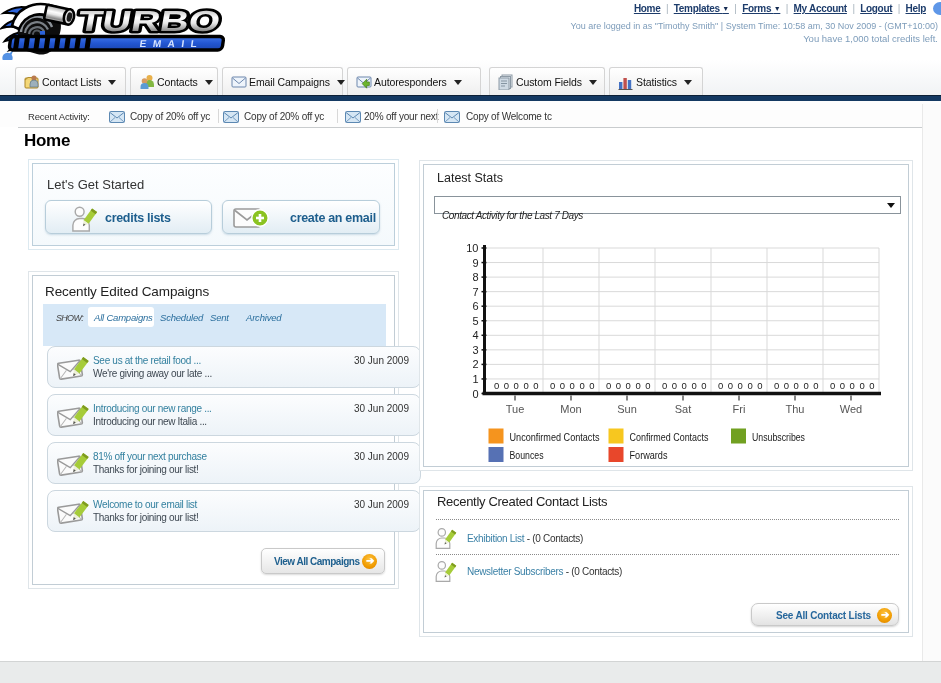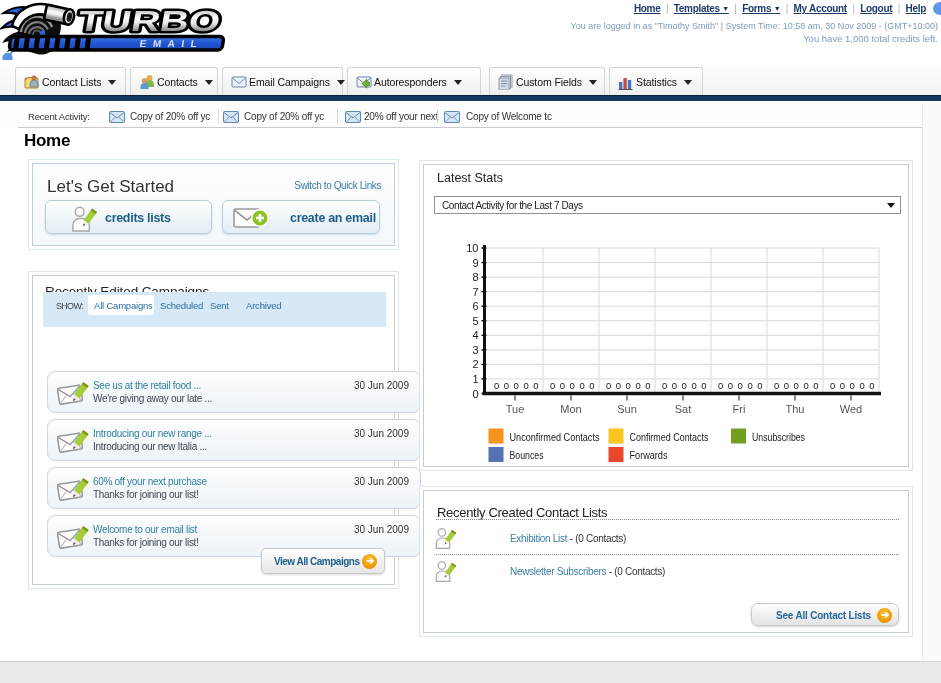--- a/index.html
+++ b/index.html
@@ -32,49 +32,49 @@
 
 
 #home { top:131px; left:24px; font-size:17px; font-weight:bold; color:#000; letter-spacing:-0.3px; }
 .panel { position:absolute; background:#fff; }
 .pouter { border:1px solid #dfe5e9; padding:3px; }
 .pinner { border:1px solid #c2cdd5; width:100%; height:100%; position:relative; background:#fff; }
 .blue .pouter, #box1 { border-color:#dce9f0; }
 .blue .pinner { border-color:#bccfdb; background:linear-gradient(#fdfeff,#f4f9fc); }
 
 
-#lgs-title { left:14px; top:13px; font-size:17px; color:#333; }
+#lgs-title { left:14px; top:13px; font-size:13px; color:#333; }
 #lgs-link { left:0; top:16px; width:348px; text-align:right; font-size:10px; color:#3d7ba3; letter-spacing:-0.4px; }
 .bigbtn { position:absolute; top:36px; height:34px; border:1px solid #b7cdda; border-radius:6px; background:linear-gradient(#ffffff,#e2edf4); box-shadow:0 1px 2px rgba(160,190,210,.5); }
 .bigbtn .btxt { position:absolute; top:10px; font-size:12.5px; font-weight:bold; color:#1d5e8d; white-space:nowrap; letter-spacing:-0.3px; }
 
 
 #rec-title { left:12px; top:8px; font-size:13.5px; color:#222; letter-spacing:-0.1px; }
-#showbar { position:absolute; left:10px; top:16px; width:343px; height:35px; background:#d7e8f7; }
+#showbar { position:absolute; left:10px; top:28px; width:343px; height:42px; background:#d7e8f7;font-style:italic; }
 #showbar .sl { position:absolute; top:9px; font-size:9px; color:#444; letter-spacing:-0.7px; }
 #showbar a { position:absolute; top:8px; font-size:9.5px; color:#2b6f9e; text-decoration:none; letter-spacing:-0.2px; }
 #showpill { position:absolute; left:45px; top:3px; width:66px; height:20px; background:#fff; border-radius:3px; }
-.camprow { position:absolute; left:14px; width:374px; height:42px; border:1px solid #ccd7df; border-radius:8px; background:linear-gradient(#fcfdfe,#edf3f8);margin-top:25px; }
+.camprow { position:absolute; left:14px; width:374px; height:42px; border:1px solid #ccd7df; border-radius:8px; background:linear-gradient(#fcfdfe,#edf3f8); }
 .camprow .ctitle { position:absolute; left:45px; top:8px; font-size:10px; color:#33809f; letter-spacing:-0.3px; }
 .camprow .csub { position:absolute; left:45px; top:20.5px; font-size:10px; color:#3e4852; letter-spacing:-0.3px; }
 .camprow .cdate { position:absolute; right:11px; top:8px; font-size:10px; color:#333; }
 .cico { position:absolute; left:9px; top:7px; width:34px; height:28px; }
 .viewbtn { position:absolute; height:26px; border:1px solid #c9c9c9; border-radius:5px; background:linear-gradient(#ffffff,#e6e6e6); box-shadow:0 1px 2px rgba(0,0,0,.15); font-size:10px; font-weight:bold; color:#20618f; letter-spacing:-0.3px; }
 
 
 #stats-title { left:13px; top:6px; font-size:12.5px; color:#222; }
 #statsel { position:absolute; left:10px; top:31px; width:467px; height:18px; border:1px solid #89939b; background:#fff; }
-#statsel .seltxt { position:absolute; left:7px; top:3px; font-size:10px; letter-spacing:-0.4px; color:#222; }
+#statsel .seltxt { position:absolute; left:7px; top:13px; font-size:10px; letter-spacing:-0.4px; color:#222;font-style:italic; }
 #statsel .selarr { position:absolute; right:5px; top:6px; width:0; height:0; border-left:4px solid transparent; border-right:4px solid transparent; border-top:5px solid #111; }
 
 
-#rcl-title { left:13px; top:14px; font-size:13px; color:#222; letter-spacing:-0.3px; }
+#rcl-title { left:13px; top:3px; font-size:13px; color:#222; letter-spacing:-0.3px; }
 .dotline { position:absolute; left:12px; width:463px; border-top:1px dotted #8a8a8a; }
 .cl-item { position:absolute; left:10px; font-size:10px; letter-spacing:-0.3px; }
-.cl-item a { color:#3a80a6; text-decoration:none;margin-left:43px; }
+.cl-item a { color:#3a80a6; text-decoration:none; }
 .cl-item span { color:#333; }
 .gobtn { position:absolute; height:23px; border:1px solid #c9c9c9; border-radius:7px; background:linear-gradient(#ffffff,#e3e3e3); box-shadow:0 1px 2px rgba(0,0,0,.18); font-size:10px; font-weight:bold; color:#26679c; letter-spacing:-0.2px;padding-left:36px; }
 .orangedot { position:absolute; width:15px; height:15px; border-radius:50%; background:radial-gradient(circle at 50% 35%,#fdc341,#f09b00 60%,#d97f00); color:#fff; }
 
 #footer { top:661px; left:0; width:941px; height:22px; background:#e9ebeb; border-top:1px solid #d2d4d4; }
 </style>
 </head>
 <body>
 
 <div class="abs" id="navlinks">
@@ -222,21 +222,20 @@
     </svg>
     <div class="ra-txt" style="left:466px">Copy of Welcome tc</div>
   </div>
 <div class="abs" id="recentline"></div>
 
 <div class="abs" id="home">Home</div>
 
 <div class="panel pouter blue" id="box1" style="left:28px;top:159px;width:371px;height:91px;">
   <div class="pinner">
     <div class="abs" id="lgs-title">Let's Get Started</div>
-    <div class="abs" id="lgs-link">Switch to Quick Links</div>
     <div class="bigbtn" style="left:12px;width:167px;">
       <svg class="abs" style="left:23px;top:4px" width="29" height="27" viewBox="0 0 30 28">
           <use href="#i-personpencil"></use>
         </svg>
       <div class="btxt" style="left:59px;">credits lists</div>
     </div>
     <div class="bigbtn" style="left:189px;width:158px;">
       <svg class="abs" style="left:10px;top:5px" width="36" height="24" viewBox="0 0 36 24">
           <use href="#i-envplus"></use>
         </svg>
@@ -269,21 +268,21 @@
           <use href="#i-envpencil"></use>
         </svg>
       <div class="ctitle">Introducing our new range ...</div>
       <div class="csub">Introducing our new Italia ...</div>
       <div class="cdate">30 Jun 2009</div>
     </div>
     <div class="camprow" style="top:166px;">
       <svg class="cico" viewBox="0 0 34 28">
           <use href="#i-envpencil"></use>
         </svg>
-      <div class="ctitle">60% off your next purchase</div>
+      <div class="ctitle">81% off your next purchase</div>
       <div class="csub">Thanks for joining our list!</div>
       <div class="cdate">30 Jun 2009</div>
     </div>
     <div class="camprow" style="top:214px;">
       <svg class="cico" viewBox="0 0 34 28">
           <use href="#i-envpencil"></use>
         </svg>
       <div class="ctitle">Welcome to our email list</div>
       <div class="csub">Thanks for joining our list!</div>
       <div class="cdate">30 Jun 2009</div>

